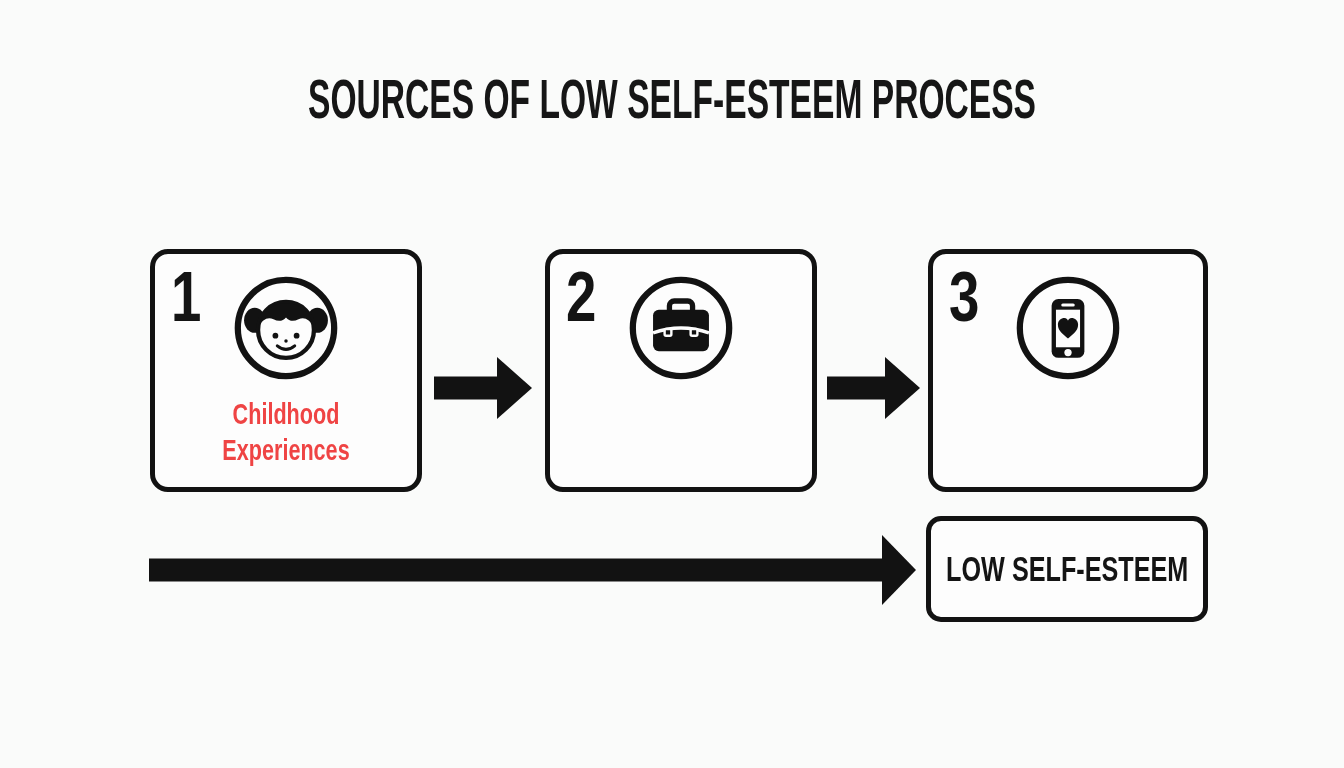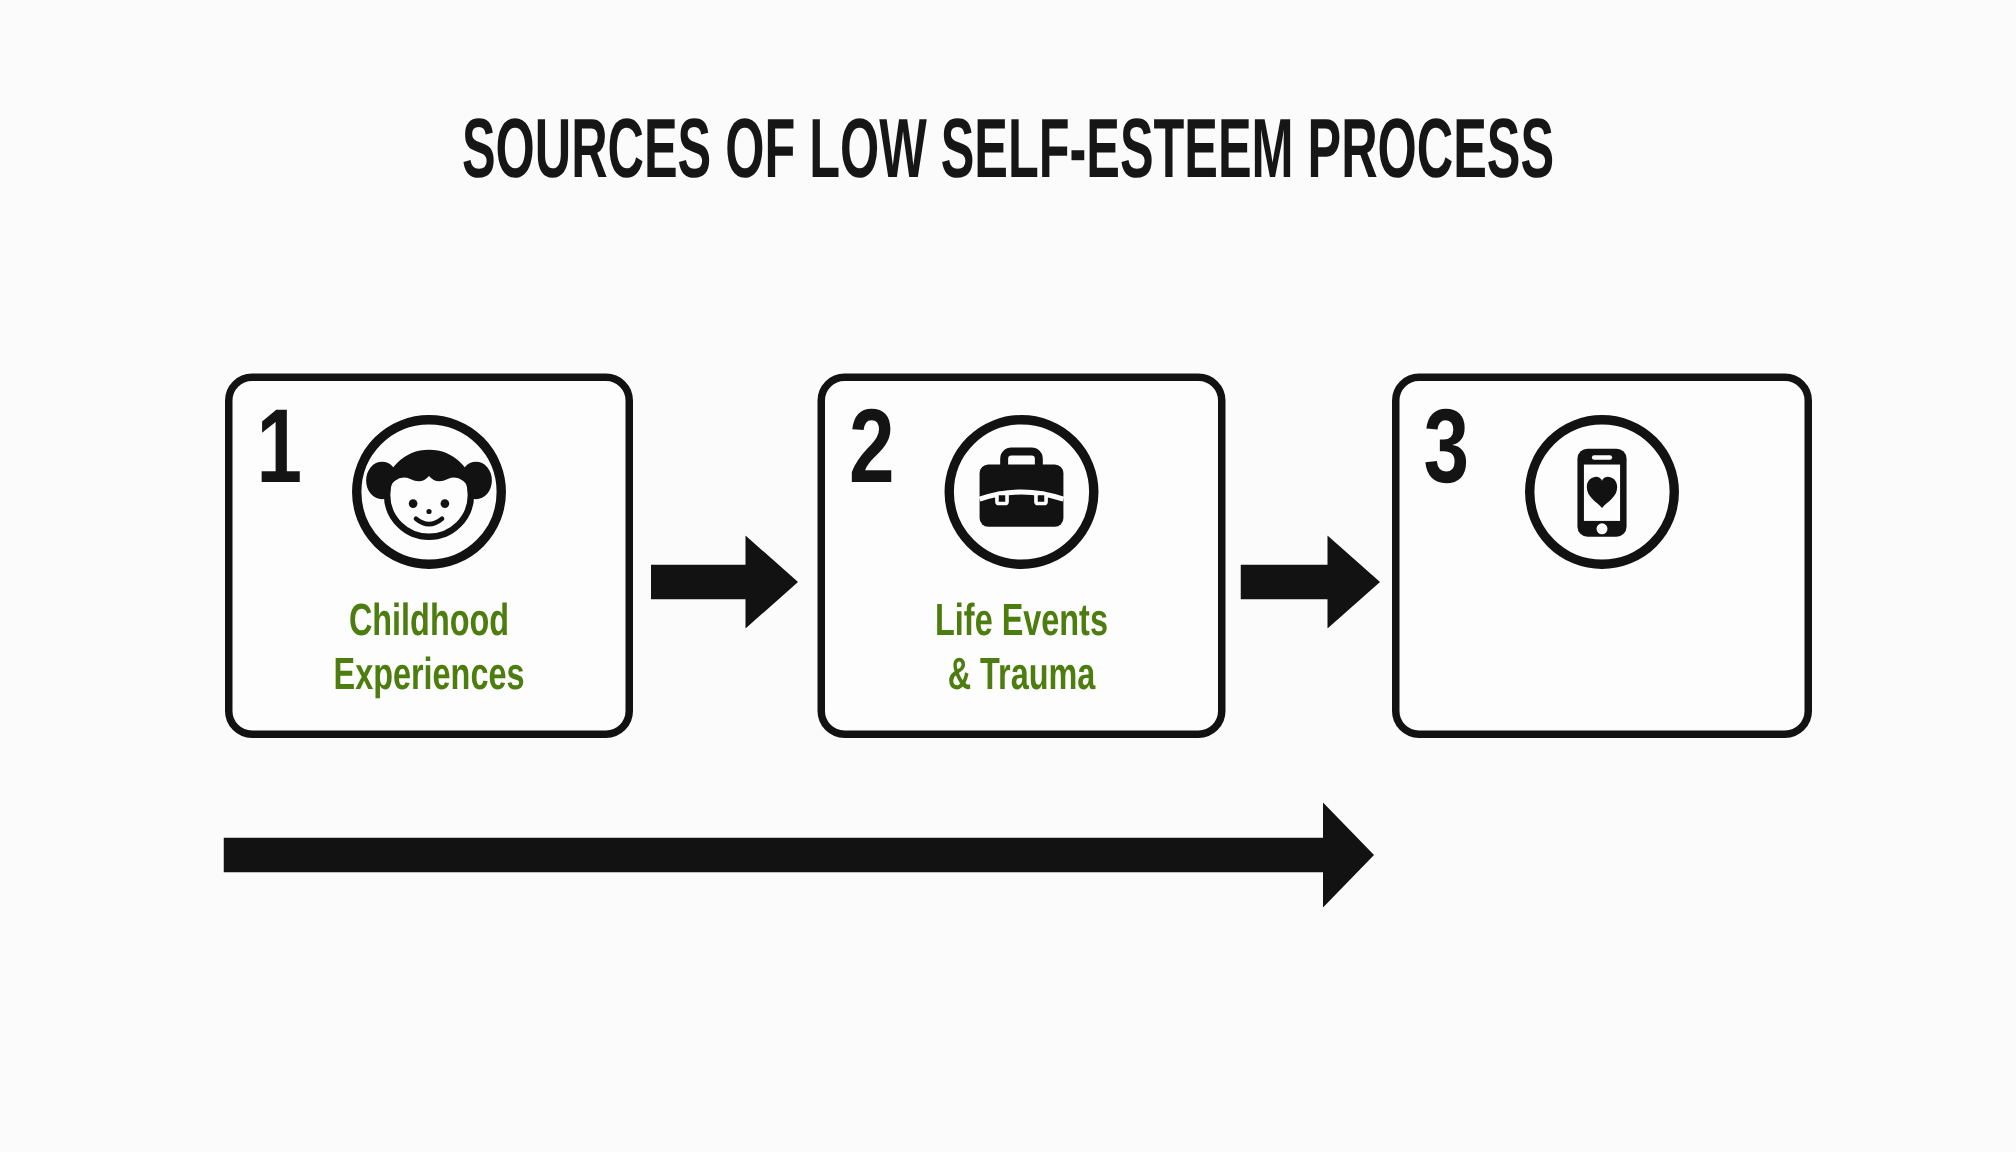--- a/index.html
+++ b/index.html
@@ -69,21 +69,21 @@
     justify-content: center;
   }
   .step-label {
     position: absolute;
     bottom: 20px;
     left: 0;
     right: 0;
     text-align: center;
     font-size: 30px;
     line-height: 1.18;
-    color: #4d7c0f;
+    color: #ef4444;
   }
   .step-label span { display: block; }
   .step-label .cond { display: block; transform: scaleX(0.72); }
   .flow-arrow {
     position: absolute;
     top: 357px;
   }
   .arrow-12 { left: 434px; }
   .arrow-23 { left: 827px; }
   .process-arrow {
@@ -154,24 +154,20 @@
     <div class="step-icon">
       <svg width="106" height="106" viewBox="0 0 110 110" aria-hidden="true">
         <circle cx="55" cy="55" r="50" fill="#fdfdfd" stroke="#121212" stroke-width="6.5"></circle>
         <rect x="43" y="27" width="24" height="14" rx="5" fill="none" stroke="#121212" stroke-width="5.5"></rect>
         <rect x="26" y="36" width="58" height="43" rx="6" fill="#121212"></rect>
         <path d="M26,60 Q55,50 84,60" fill="none" stroke="#fdfdfd" stroke-width="3.5"></path>
         <rect x="38" y="56" width="7" height="7" rx="1.5" fill="#121212" stroke="#fdfdfd" stroke-width="2.5"></rect>
         <rect x="65" y="56" width="7" height="7" rx="1.5" fill="#121212" stroke="#fdfdfd" stroke-width="2.5"></rect>
       </svg>
     </div>
-    <div class="step-label">
-      <span class="cond">Life Events</span>
-      <span class="cond">&amp; Trauma</span>
-    </div>
   </div>
 
   <div class="flow-arrow arrow-23">
     <svg width="93" height="62" viewBox="0 0 93 62" aria-hidden="true">
       <rect x="0" y="19.5" width="59" height="23" fill="#121212"></rect>
       <polygon points="58,0 93,31 58,62" fill="#121212"></polygon>
     </svg>
   </div>
 
   <div class="step-box box-3">
@@ -188,14 +184,17 @@
     </div>
   </div>
 
   <div class="process-arrow">
     <svg width="767" height="70" viewBox="0 0 767 70" aria-hidden="true">
       <rect x="0" y="23.5" width="734" height="23" fill="#121212"></rect>
       <polygon points="733,0 767,35 733,70" fill="#121212"></polygon>
     </svg>
   </div>
 
+  <div class="result-box">
+    <span class="result-label">LOW SELF-ESTEEM</span>
+  </div>
 
 </div>
 
 </body></html>

